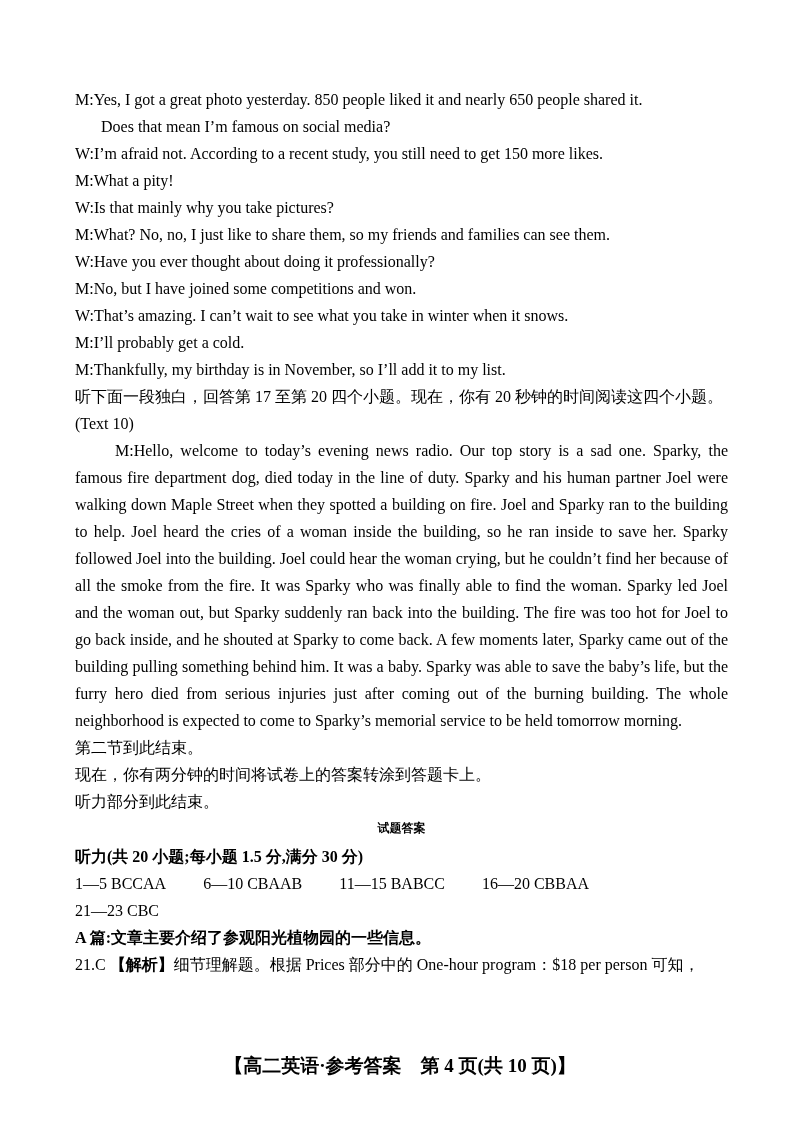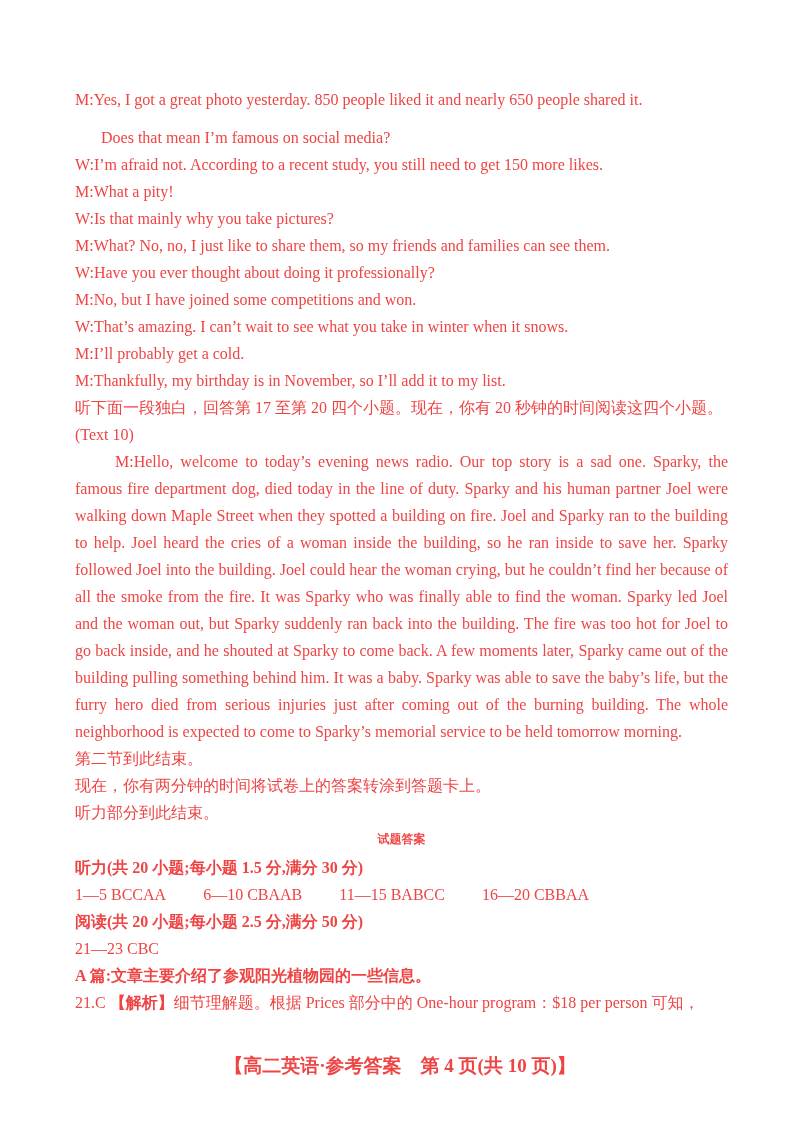--- a/index.html
+++ b/index.html
@@ -6,28 +6,28 @@
   html, body { margin: 0; padding: 0; }
   body {
     width: 800px; height: 1124px;
     background: #f6f6f4;
     overflow: hidden;
   }
   .page {
     position: relative;
     width: 800px; height: 1124px;
     background: #ffffff;
-    color: #ef4444;
+    color: #000000;
     font-family: "Liberation Serif", "DejaVu Serif", serif;
     font-size: 16px;
     padding: 86px 72px 16px 75px;
   }
   p { margin: 0; line-height: 27px; }
   .dline { padding-left: 27px; text-indent: -27px; }
-  .cont  { padding-left: 26px; text-indent: 0; margin-top: 11px; }
+  .cont  { padding-left: 26px; text-indent: 0; }
   .cn    { }
   .mono  { text-align: justify; text-indent: 40px; }
   .answers-title {
     margin: 0;
     text-align: center;
     font-weight: 700;
     font-size: 12px;
     line-height: 28px;
     font-family: Liberation Mono, monospace;
   }
@@ -76,21 +76,20 @@
 
     <p class="bold cn">听力(共 20 小题;每小题 1.5 分,满分 30 分)</p>
 
     <p class="ansline">
       <span class="group"><span>1—5</span> <span>BCCAA</span></span>
       <span class="group"><span>6—10</span> <span>CBAAB</span></span>
       <span class="group"><span>11—15</span> <span>BABCC</span></span>
       <span class="group"><span>16—20</span> <span>CBBAA</span></span>
     </p>
 
-    <p class="bold cn">阅读(共 20 小题;每小题 2.5 分,满分 50 分)</p>
 
     <p class="ansline">
       <span class="group"><span>21—23</span> <span>CBC</span></span>
     </p>
 
     <p class="bold cn">A 篇:文章主要介绍了参观阳光植物园的一些信息。</p>
 
     <p><span>21.C</span> <span class="bold">【解析】</span><span>细节理解题。根据 Prices 部分中的 One-hour program：$18 per person 可知，</span></p>
   </section>
 

